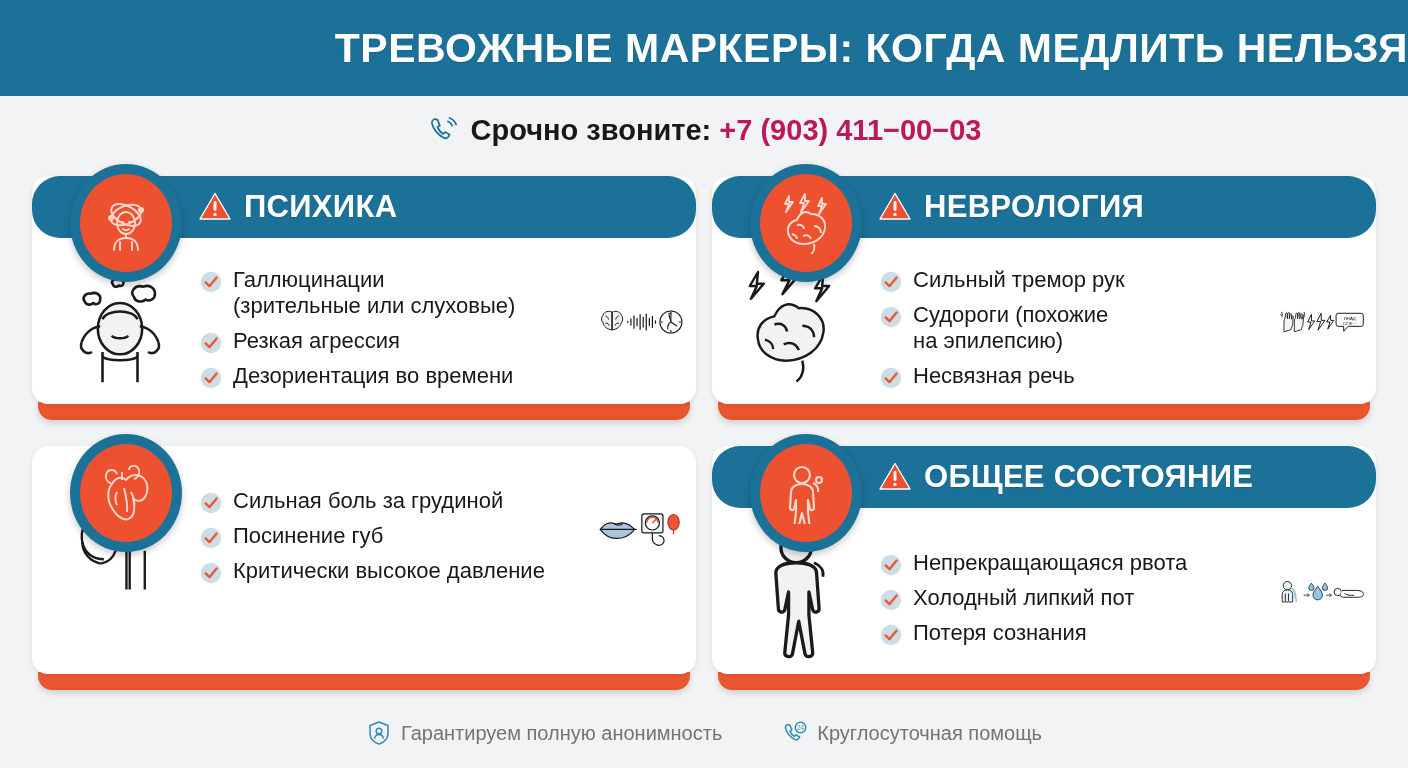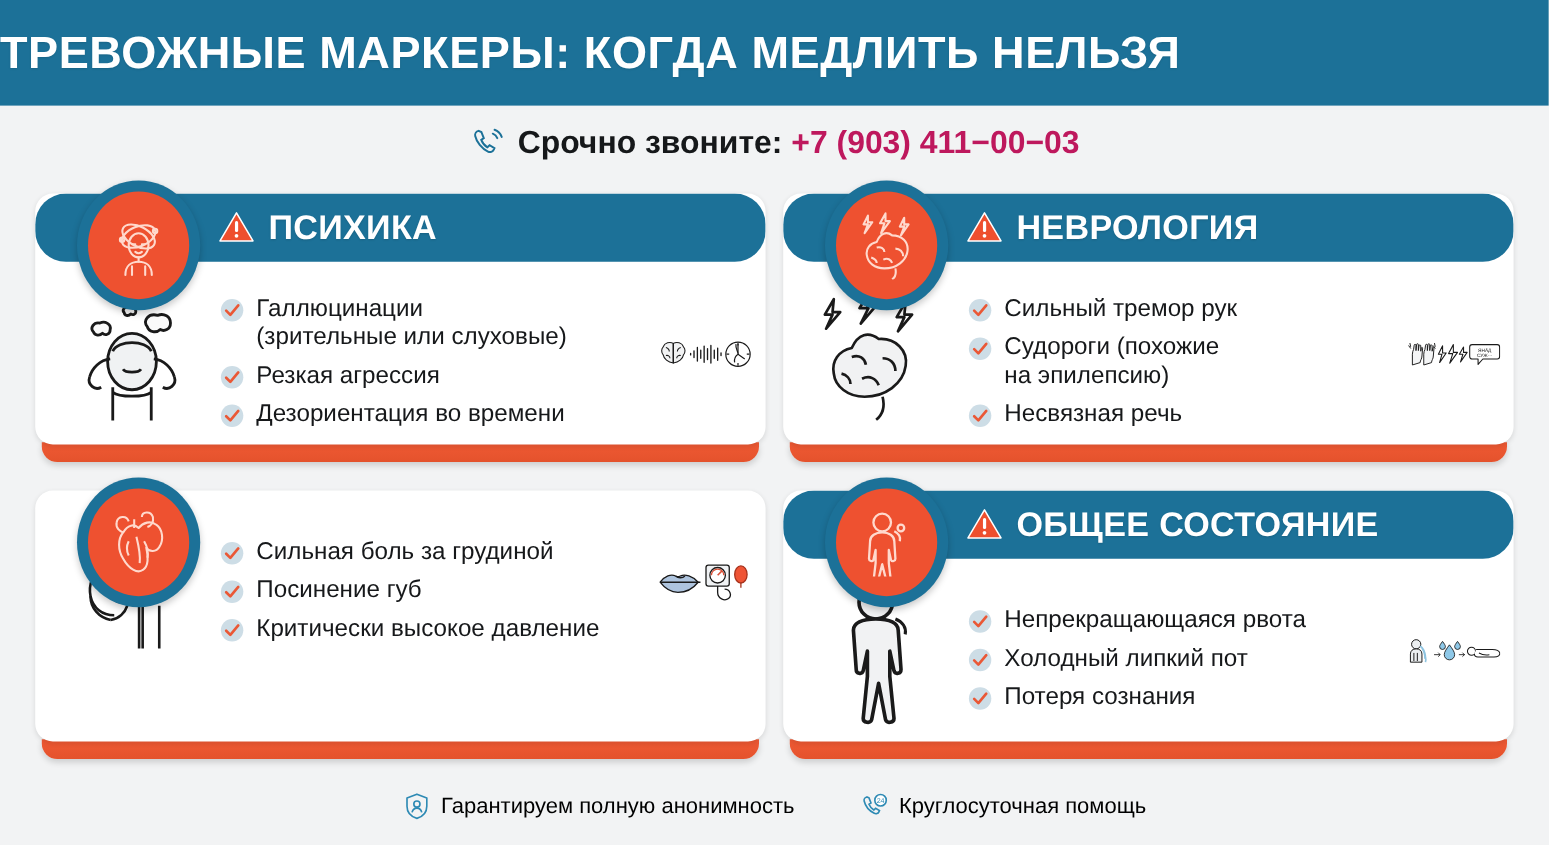--- a/index.html
+++ b/index.html
@@ -8,21 +8,21 @@
     background:#f2f3f4;
     font-family:"Liberation Sans", sans-serif;
     overflow:hidden;
     position:relative;
   }
 
   
   .banner{
     width:1408px; height:96px;
     background:#1c7198;
-    display:flex; align-items:center; justify-content:flex-start;
+    display:flex; align-items:center; justify-content:flex-end;
   }
   .banner-title{
     color:#ffffff;
     font-size:41px;
     font-weight:bold;
     letter-spacing:0.5px;
     white-space:nowrap;
     text-shadow:0 1px 2px rgba(0,0,0,.12);
   }
 
@@ -150,21 +150,21 @@
 
   
   .footer{
     position:absolute;
     left:0; right:0; bottom:22px;
     display:flex; align-items:center; justify-content:center;
     gap:60px;
   }
   .footer-item{ display:flex; align-items:center; gap:9px; }
   .footer-icon{ width:26px; height:26px; }
-  .footer-text{ font-size:20px; color:#000000; white-space:nowrap; }
+  .footer-text{ font-size:20px; color:#737373; white-space:nowrap; }
 </style>
 </head>
 <body>
 
 <div class="banner">
   <div class="banner-title">ТРЕВОЖНЫЕ МАРКЕРЫ: КОГДА МЕДЛИТЬ НЕЛЬЗЯ</div>
 </div>
 
 <div class="phone-row">
   <span class="phone-icon">

